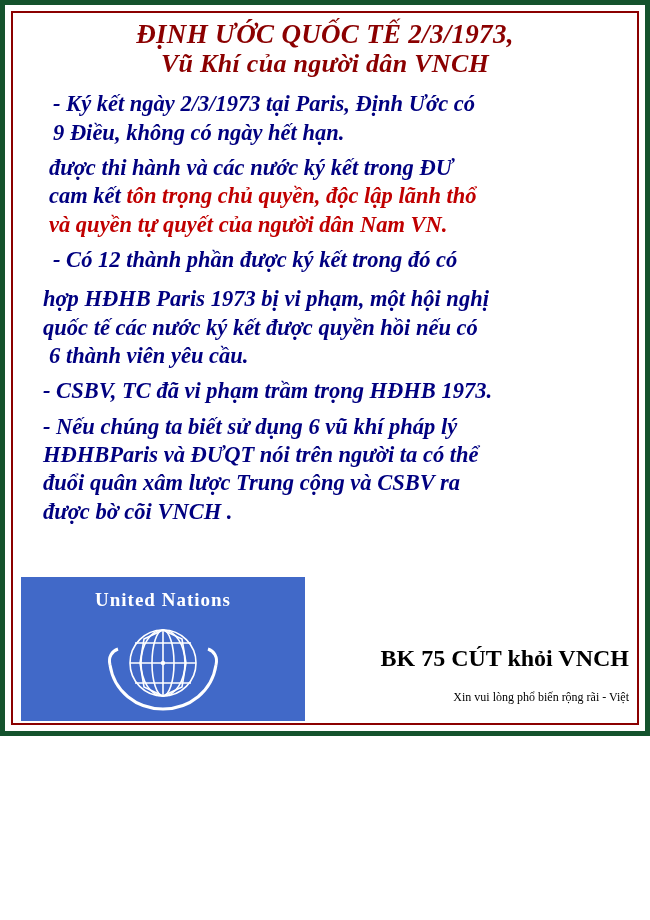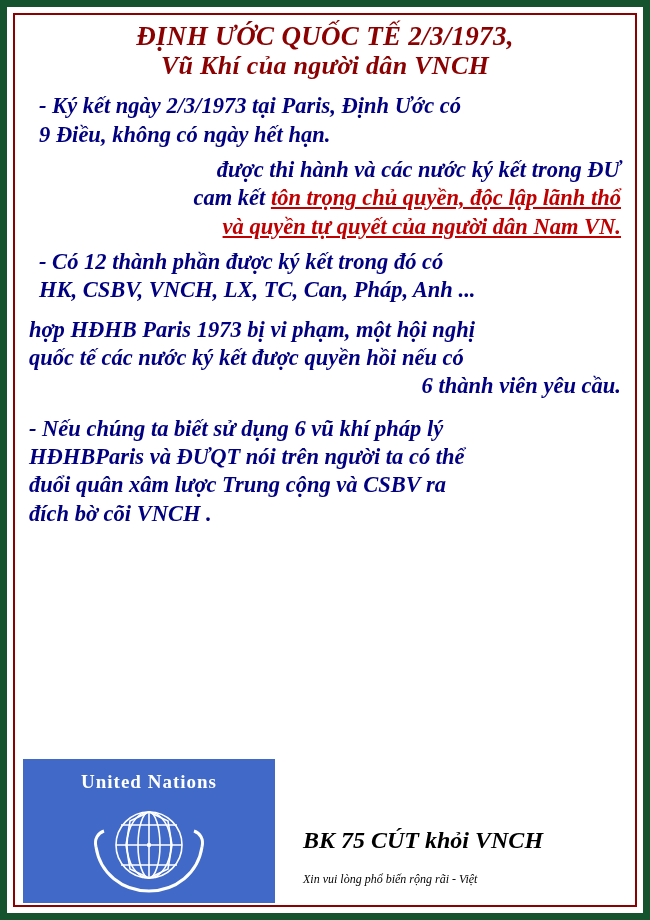--- a/index.html
+++ b/index.html
@@ -9,23 +9,23 @@
   body {
     width: 650px;
     height: 920px;
     background: #ffffff;
     font-family: "Liberation Serif", serif;
     overflow: hidden;
   }
   .poster {
     position: relative;
     width: 650px;
-    height: 920px;
-    box-sizing: border-box;
-    border: 7px solid #14532d;
+    height: 736px;
+    box-sizing: border-box;
+    border: 5px solid #14532d;
     background: #ffffff;
   }
   .inner-frame {
     position: absolute;
     left: 6px;
     top: 6px;
     right: 6px;
     bottom: 6px;
     border: 2px solid #8b0000;
     box-sizing: border-box;
@@ -53,61 +53,60 @@
   .body-block {
     margin-top: 12px;
     padding: 0 6px;
   }
   .para {
     font-style: italic;
     font-weight: bold;
     font-size: 22.5px;
     line-height: 1.26;
     color: #000080;
-    margin: 0 0 2px 0;
+    margin: 0 0 2px 16px;
     text-indent: 0;
   }
   .para.tight {
     margin-bottom: 0;
   }
   .gap-small {
     height: 7px;
   }
   .gap-med {
     height: 11px;
   }
   .red {
     color: #c00000;
-    text-decoration: underline;
   }
   .indent1 {
     padding-left: 10px;
   }
   .indent2 {
     padding-left: 6px;
-    text-align: right;
   }
   .footer {
     position: absolute;
     left: 0;
     right: 0;
     bottom: 0;
     height: 160px;
     padding: 0 16px 10px 16px;
     box-sizing: border-box;
     display: flex;
     align-items: flex-end;
   }
   .un-logo {
     width: 252px;
     height: 144px;
     background: #4169c8;
     position: relative;
     flex: 0 0 auto;
     overflow: hidden;
+    padding-left: 32px;
   }
   .un-text {
     position: absolute;
     top: 12px;
     left: 0;
     right: 0;
     text-align: center;
     color: #ffffff;
     font-family: "Liberation Serif", serif;
     font-weight: bold;
@@ -119,22 +118,21 @@
     top: 40px;
     left: 50%;
     transform: translateX(-50%);
     width: 150px;
     height: 98px;
   }
   .footer-right {
     flex: 1 1 auto;
     padding-left: 28px;
     padding-bottom: 16px;
-    text-align: left;
-    font-style: italic;
+    text-align: right;
   }
   .footer-head {
     font-family: "Liberation Serif", serif;
     font-weight: bold;
     font-size: 24px;
     color: #000000;
     margin-bottom: 18px;
   }
   .footer-sub {
     font-family: "Liberation Serif", serif;
@@ -162,37 +160,37 @@
 
       <div class="gap-small"></div>
 
       <p class="para tight indent2">được thi hành và các nước ký kết trong ĐƯ</p>
       <p class="para tight indent2"><span>cam kết </span><span class="red">tôn trọng chủ quyền, độc lập lãnh thổ</span></p>
       <p class="para tight indent2 red">và quyền tự quyết của người dân Nam VN.</p>
 
       <div class="gap-small"></div>
 
       <p class="para tight indent1">- Có 12 thành phần được ký kết trong đó có</p>
-      <p class="para tight indent1">HK, CSBV, VNCH, LX, TC, Can, Pháp, Anh ...</p>
 
       <div class="gap-med"></div>
 
       <p class="para tight">hợp HĐHB Paris 1973 bị vi phạm, một hội nghị</p>
       <p class="para tight">quốc tế các nước ký kết được quyền hồi nếu có</p>
       <p class="para tight indent2">6 thành viên yêu cầu.</p>
 
       <div class="gap-small"></div>
 
+      <p class="para tight">- CSBV, TC đã vi phạm trầm trọng HĐHB 1973.</p>
 
       <div class="gap-small"></div>
 
       <p class="para tight">- Nếu chúng ta biết sử dụng 6 vũ khí pháp lý</p>
       <p class="para tight">HĐHBParis và ĐƯQT nói trên người ta có thể</p>
       <p class="para tight">đuổi quân xâm lược Trung cộng và CSBV ra</p>
-      <p class="para tight">đích bờ cõi VNCH .</p>
+      <p class="para tight">được bờ cõi VNCH .</p>
 
     </div>
   </div>
 
   <div class="footer">
 
     <div class="un-logo">
       <div class="un-text">United Nations</div>
       <svg class="un-emblem" viewBox="0 0 150 98">
         <g stroke="#ffffff" stroke-width="1.6" fill="none">

